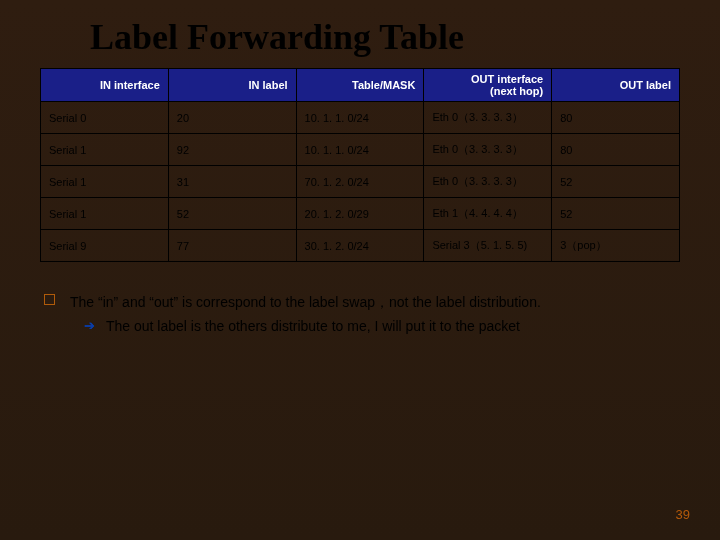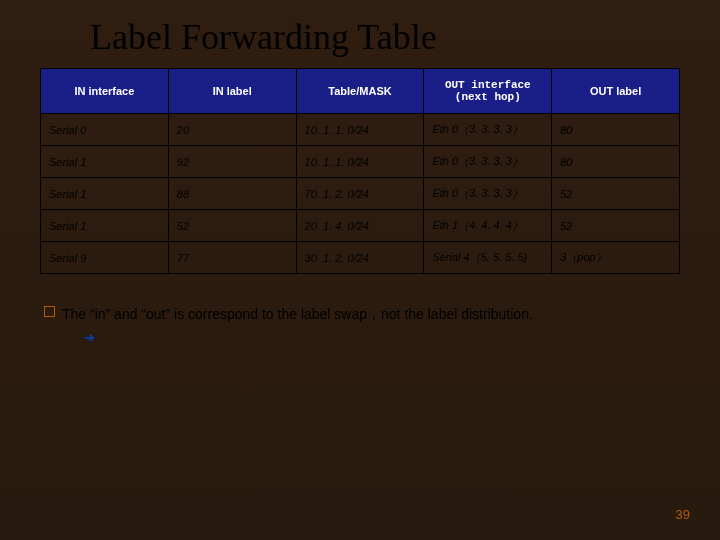--- a/index.html
+++ b/index.html
@@ -16,59 +16,58 @@
     width: 720px;
     height: 540px;
     background: linear-gradient(180deg, #2f1d10 0%, #281a0e 100%);
     position: relative;
     box-sizing: border-box;
     padding: 14px 40px 0 40px;
   }
   .title {
     color: #000;
     font-size: 36px;
-    font-weight: 400;
+    font-weight: 700;
     margin: 2px 0 10px 50px;
     font-family: "Times New Roman", serif;
   }
   table.lft {
     border-collapse: collapse;
     width: 100%;
     table-layout: fixed;
     background: transparent;
   }
   table.lft th {
     background: #1a1f88;
     color: #fff;
     font-size: 11px;
     font-weight: bold;
-    padding: 10px 8px;
+    padding: 4px 8px;
     border: 1px solid #000;
-    text-align: center;
+    text-align: right;
     vertical-align: middle;
   }
   table.lft td {
     background: transparent;
     color: #000;
     font-size: 11px;
     padding: 8px 8px;
     border: 1px solid #000;
     text-align: left;
-    font-style: italic;
   }
   .notes {
     margin: 30px 4px 0 4px;
     color: #000;
     font-size: 14px;
     line-height: 1.45;
     text-align: justify;
   }
   .bullet {
     margin: 0 0 4px 0;
-    padding-left: 18px;
+    padding-left: 26px;
     position: relative;
   }
   .bullet .mark {
     position: absolute;
     left: 0;
     top: 2px;
     width: 11px;
     height: 11px;
     border: 1.5px solid #b05b0a;
     box-sizing: border-box;
@@ -105,21 +104,21 @@
 <div class="slide">
 
   <div class="title">Label Forwarding Table</div>
 
   <table class="lft">
     <thead>
       <tr>
         <th>IN interface</th>
         <th>IN label</th>
         <th>Table/MASK</th>
-        <th style="white-space:pre-line;font-family:Liberation Mono, monospace;">OUT interface
+        <th style="white-space:pre-line;">OUT interface
 (next hop)</th>
         <th>OUT label</th>
       </tr>
     </thead>
     <tbody>
       <tr>
         <td>Serial 0</td>
         <td>20</td>
         <td>10. 1. 1. 0/24</td>
         <td>Eth 0（3. 3. 3. 3）</td>
@@ -127,52 +126,53 @@
       </tr>
       <tr>
         <td>Serial 1</td>
         <td>92</td>
         <td>10. 1. 1. 0/24</td>
         <td>Eth 0（3. 3. 3. 3）</td>
         <td>80</td>
       </tr>
       <tr>
         <td>Serial 1</td>
-        <td>88</td>
+        <td>31</td>
         <td>70. 1. 2. 0/24</td>
         <td>Eth 0（3. 3. 3. 3）</td>
         <td>52</td>
       </tr>
       <tr>
         <td>Serial 1</td>
         <td>52</td>
-        <td>20. 1. 4. 0/24</td>
+        <td>20. 1. 2. 0/29</td>
         <td>Eth 1（4. 4. 4. 4）</td>
         <td>52</td>
       </tr>
       <tr>
         <td>Serial 9</td>
         <td>77</td>
         <td>30. 1. 2. 0/24</td>
-        <td>Serial 4（5. 5. 5. 5)</td>
+        <td>Serial 3（5. 1. 5. 5)</td>
         <td>3（pop）</td>
       </tr>
     </tbody>
   </table>
 
   <div class="notes">
     <div class="bullet">
       <span class="mark"></span>
       <span>The “in” and “out” is correspond to the label swap，not the label distribution.</span>
     </div>
     <div class="subbullets">
       <div class="subbullet">
         <span class="arrow">➔</span>
       </div>
       <div class="subbullet">
         <span class="arrow">➔</span>
+        <span>The out label is the others distribute to me, I will put it to the packet</span>
       </div>
     </div>
   </div>
 
   <div class="pagenum">39</div>
 
 </div>
 
 </body></html>

